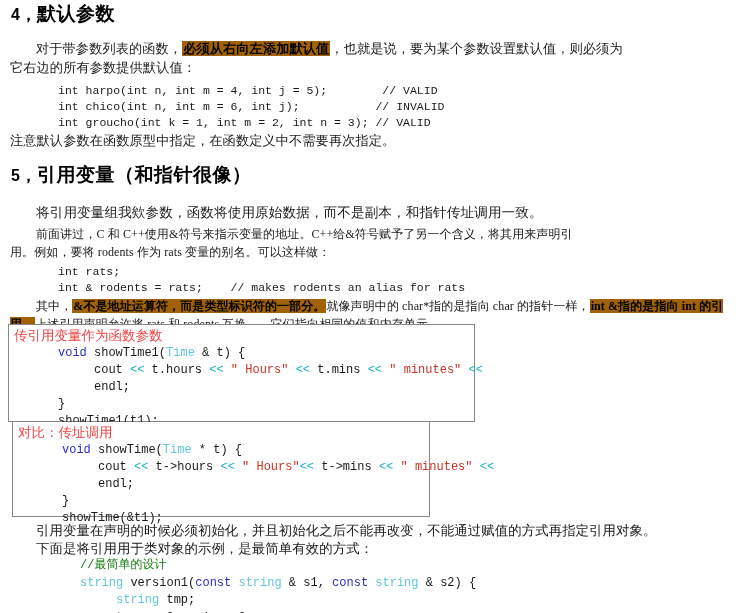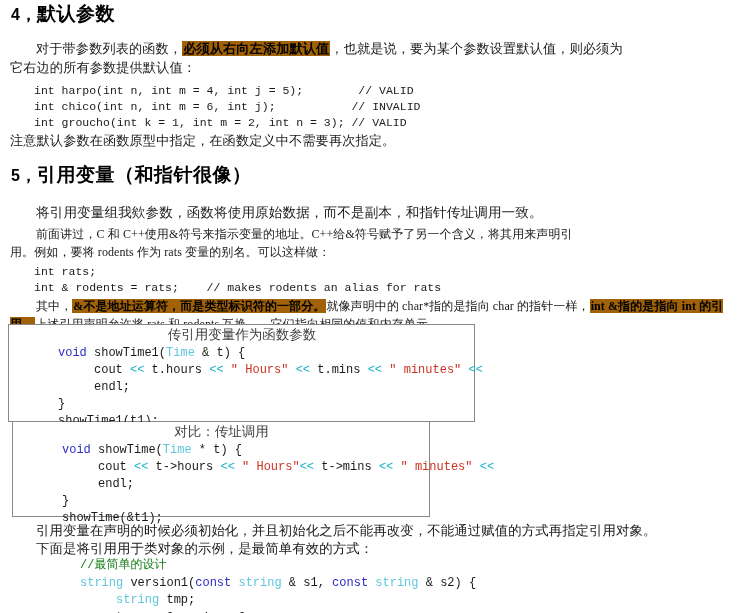--- a/index.html
+++ b/index.html
@@ -60,36 +60,36 @@
   }
 
   
   .codeline {
     font-family: "Liberation Mono", "DejaVu Sans Mono", monospace;
     font-size: 11.5px;
     line-height: 16px;
     color: #1a1a1a;
     white-space: pre;
     letter-spacing: 0px;
+    margin-left: 24px;
   }
 
   
   .codebox {
     border: 1px solid #888888;
     background: #ffffff;
     box-sizing: border-box;
     padding: 2px 4px 3px 5px;
   }
   .codebox + .codebox { border-top: none; }
   .cb-title {
-    font-family: Liberation Mono, monospace;
+    font-family: Liberation Serif, serif;
     font-size: 13.5px;
     line-height: 18px;
-    color: #404040;
-    text-align: center;
+    color: #ef4444;
   }
   .cline {
     font-family: "Liberation Mono", "DejaVu Sans Mono", monospace;
     font-size: 12px;
     line-height: 17px;
     white-space: pre;
     color: #1a1a1a;
     margin-left: 44px;
   }
 

